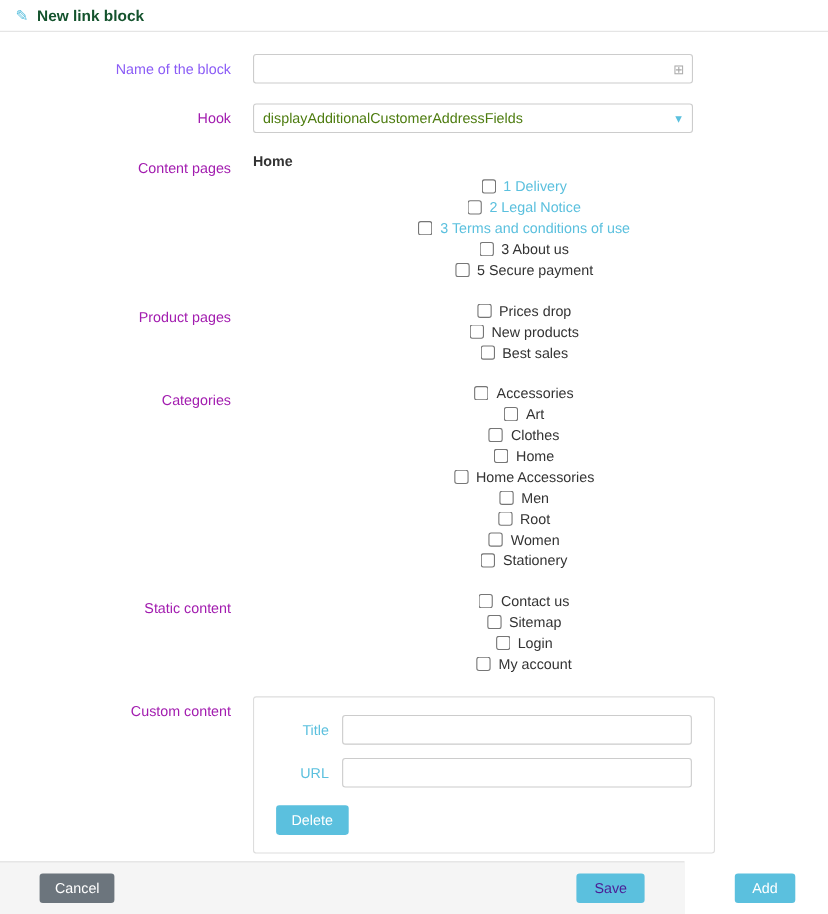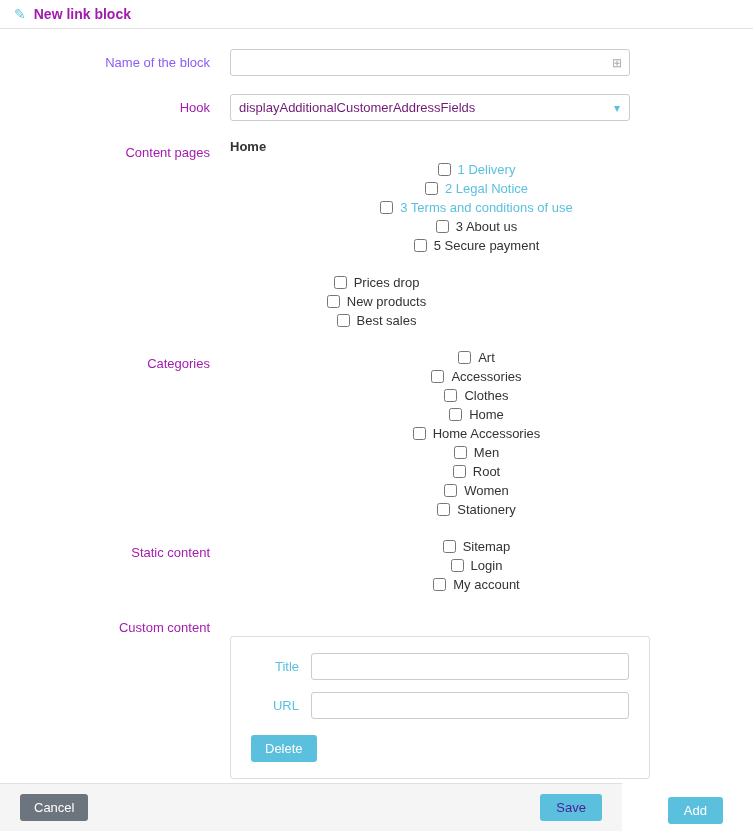--- a/index.html
+++ b/index.html
@@ -23,21 +23,21 @@
     }
 
     .page-header .pencil-icon {
       color: #5bc0de;
       font-size: 14px;
     }
 
     .page-header-title {
       font-size: 14px;
       font-weight: bold;
-      color: #a21caf;
+      color: #14532d;
     }
 
     .main-content {
       flex: 1;
       padding: 20px 30px 80px 30px;
       background: #fff;
       margin: 0;
     }
 
     .form-row {
@@ -99,21 +99,21 @@
       position: relative;
       max-width: 400px;
     }
 
     .select-wrap select {
       width: 100%;
       border: 1px solid #ccc;
       border-radius: 3px;
       padding: 5px 30px 5px 8px;
       font-size: 13px;
-      color: #701a75;
+      color: #4d7c0f;
       background: #fff;
       appearance: none;
       outline: none;
       cursor: pointer;
     }
 
     .select-arrow {
       position: absolute;
       right: 10px;
       top: 50%;
@@ -156,21 +156,20 @@
     .checkbox-list li label.link-style {
       color: #5bc0de;
       text-decoration: none;
     }
 
     .custom-content-box {
       border: 1px solid #ddd;
       border-radius: 3px;
       padding: 16px 20px;
       max-width: 420px;
-      margin-top: 22px;
     }
 
     .custom-content-row {
       display: flex;
       align-items: center;
       margin-bottom: 12px;
     }
 
     .custom-content-label {
       width: 60px;
@@ -209,21 +208,21 @@
       cursor: pointer;
       display: block;
       margin-left: auto;
       margin-right: 0;
       margin-top: 10px;
     }
 
     .footer-bar {
       background: #f5f5f5;
       border-top: 1px solid #e0e0e0;
-      padding: 10px 20px;
+      padding: 10px 36px;
       display: flex;
       justify-content: space-between;
       align-items: center;
       position: fixed;
       bottom: 0;
       left: 0;
       width: 622px;
     }
 
     .btn-cancel {
@@ -311,20 +310,21 @@
         </li>
         <li>
           <input type="checkbox" id="cp5" style="">
           <label for="cp5">5 Secure payment</label>
         </li>
       </ul>
     </div>
   </div>
 
   <div class="form-row">
+    <div class="form-label">Product pages</div>
     <div class="form-control-wrap">
       <ul class="checkbox-list">
         <li>
           <input type="checkbox" id="pp1" style="">
           <label for="pp1">Prices drop</label>
         </li>
         <li>
           <input type="checkbox" id="pp2" style="">
           <label for="pp2">New products</label>
         </li>
@@ -334,28 +334,28 @@
         </li>
       </ul>
     </div>
   </div>
 
   <div class="form-row">
     <div class="form-label">Categories</div>
     <div class="form-control-wrap">
       <ul class="checkbox-list">
         <li>
+          <input type="checkbox" id="cat1" style="">
+          <label for="cat1">Accessories</label>
+        </li>
+        <li>
           <input type="checkbox" id="cat2" style="">
           <label for="cat2">Art</label>
         </li>
         <li>
-          <input type="checkbox" id="cat1" style="">
-          <label for="cat1">Accessories</label>
-        </li>
-        <li>
           <input type="checkbox" id="cat3" style="">
           <label for="cat3">Clothes</label>
         </li>
         <li>
           <input type="checkbox" id="cat4" style="">
           <label for="cat4">Home</label>
         </li>
         <li>
           <input type="checkbox" id="cat5" style="">
           <label for="cat5">Home Accessories</label>
@@ -377,20 +377,24 @@
           <label for="cat8">Stationery</label>
         </li>
       </ul>
     </div>
   </div>
 
   <div class="form-row">
     <div class="form-label">Static content</div>
     <div class="form-control-wrap">
       <ul class="checkbox-list">
+        <li>
+          <input type="checkbox" id="sc1" style="">
+          <label for="sc1">Contact us</label>
+        </li>
         <li>
           <input type="checkbox" id="sc2" style="">
           <label for="sc2">Sitemap</label>
         </li>
         <li>
           <input type="checkbox" id="sc4" style="">
           <label for="sc4">Login</label>
         </li>
         <li>
           <input type="checkbox" id="sc5" style="">

